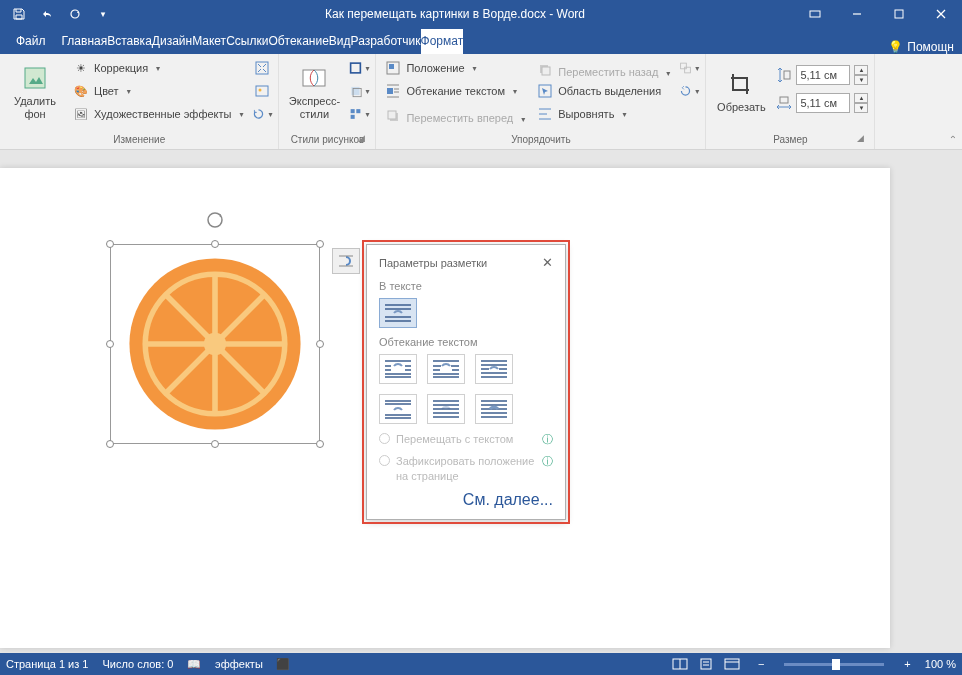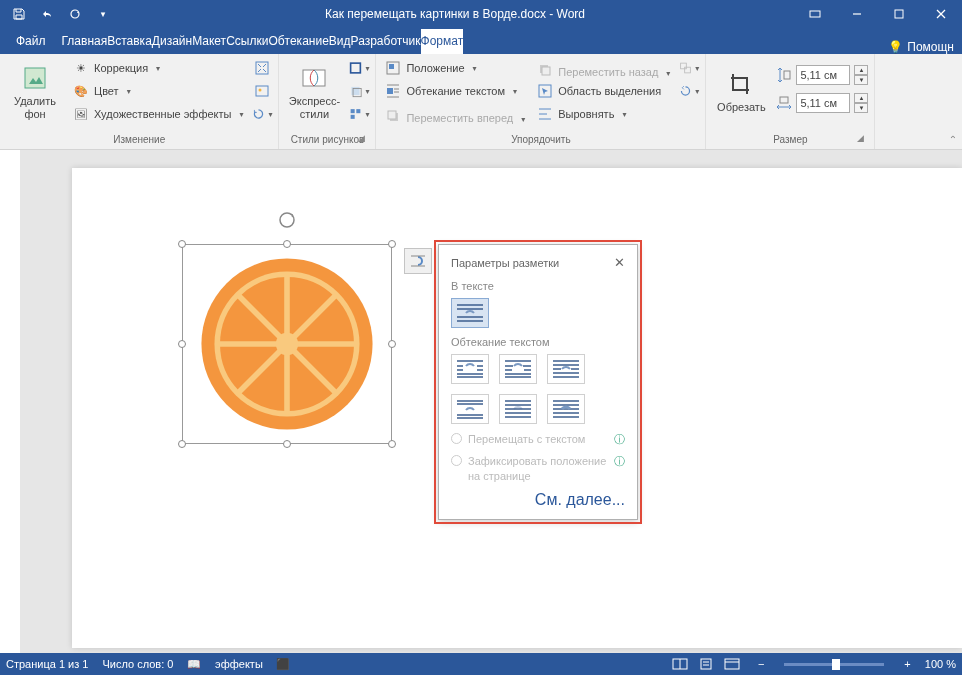--- a/index.html
+++ b/index.html
@@ -38,21 +38,21 @@
 
 .mini-grid { display: flex; flex-direction: column; gap: 3px; }
 .mini-btn { width: 20px; height: 20px; cursor: pointer; display: flex; align-items: center; justify-content: center; }
 
 .size-input { display: flex; align-items: center; gap: 4px; height: 22px; }
 .size-field { width: 54px; height: 20px; border: 1px solid #ababab; background: #fff; font-size: 11px; padding: 0 3px; display: flex; align-items: center; }
 .spinner { display: flex; flex-direction: column; }
 .spinner-btn { width: 14px; height: 10px; border: 1px solid #ababab; background: #f4f4f4; font-size: 6px; display: flex; align-items: center; justify-content: center; cursor: pointer; }
 
 
-.doc-area { position: absolute; top: 150px; bottom: 22px; left: 0; right: 0; background: #e6e6e6; display: flex; justify-content: flex-end; padding-top: 18px; overflow: hidden; margin-left: 20px; }
+.doc-area { position: absolute; top: 150px; bottom: 22px; left: 0; right: 0; background: #e6e6e6; display: flex; justify-content: flex-start; padding-top: 18px; overflow: hidden; }
 .page { background: #fff; width: 890px; height: 480px; box-shadow: 0 0 6px rgba(0,0,0,0.15); position: relative; }
 
 
 .img-box { position: absolute; left: 110px; top: 76px; width: 210px; height: 200px; border: 1px solid #999; }
 .handle { position: absolute; width: 8px; height: 8px; background: #fff; border: 1px solid #888; border-radius: 50%; }
 .handle.tl { left: -5px; top: -5px; } .handle.tm { left: 50%; top: -5px; margin-left: -4px; }
 .handle.tr { right: -5px; top: -5px; } .handle.ml { left: -5px; top: 50%; margin-top: -4px; }
 .handle.mr { right: -5px; top: 50%; margin-top: -4px; } .handle.bl { left: -5px; bottom: -5px; }
 .handle.bm { left: 50%; bottom: -5px; margin-left: -4px; } .handle.br { right: -5px; bottom: -5px; }
 .rotate-handle { position: absolute; left: 50%; top: -38px; margin-left: -10px; width: 20px; height: 20px; cursor: pointer; }

